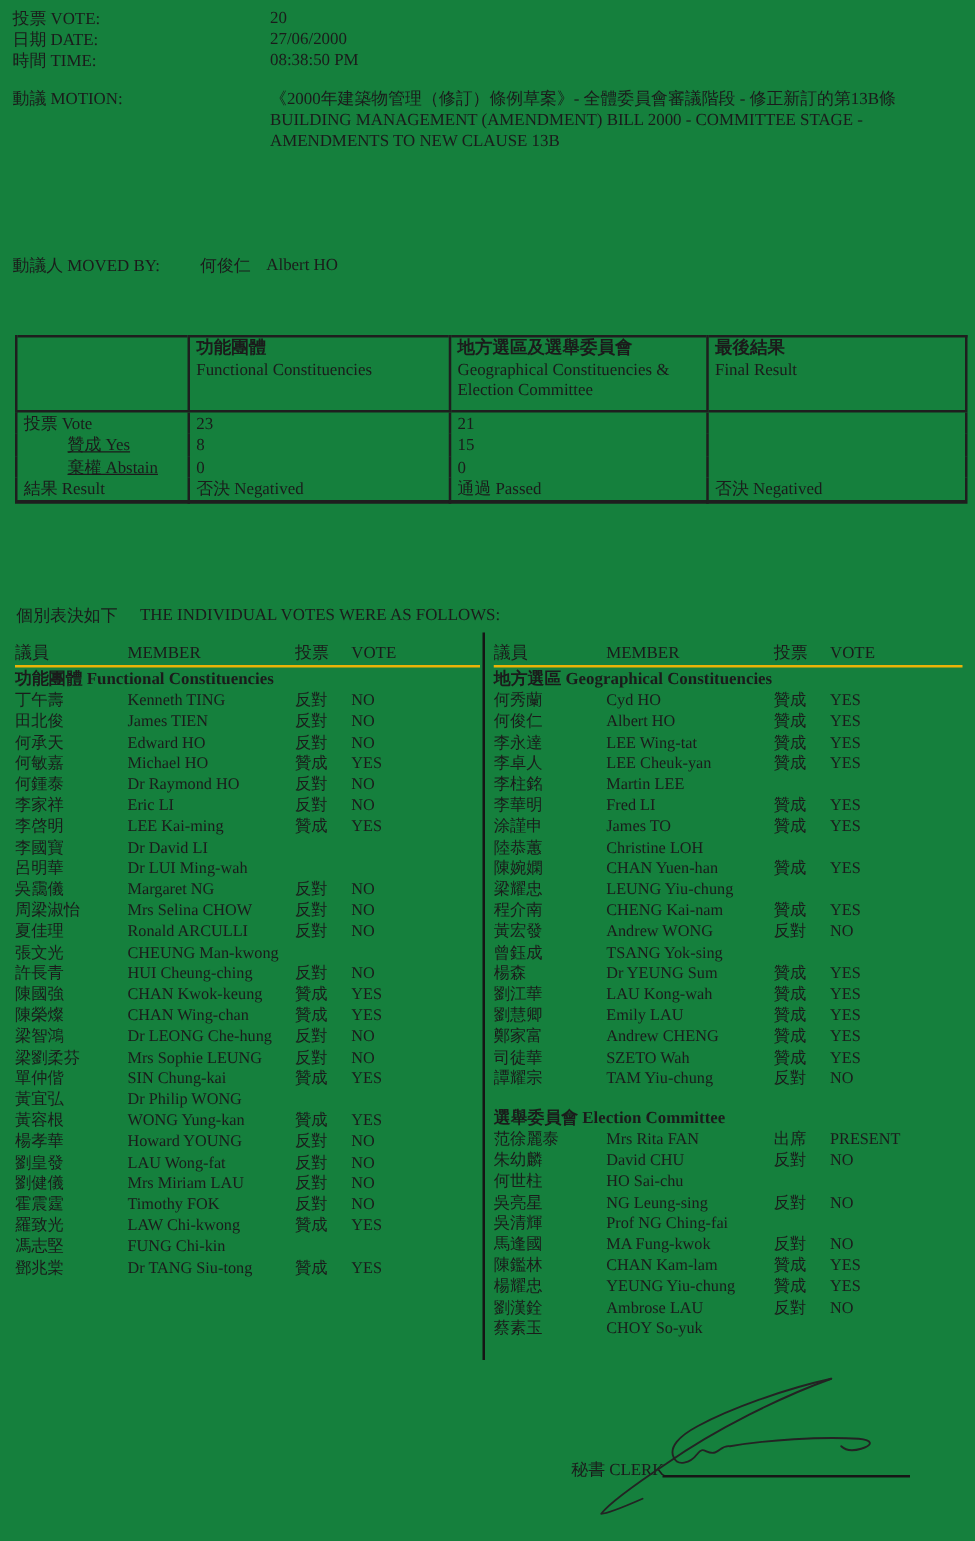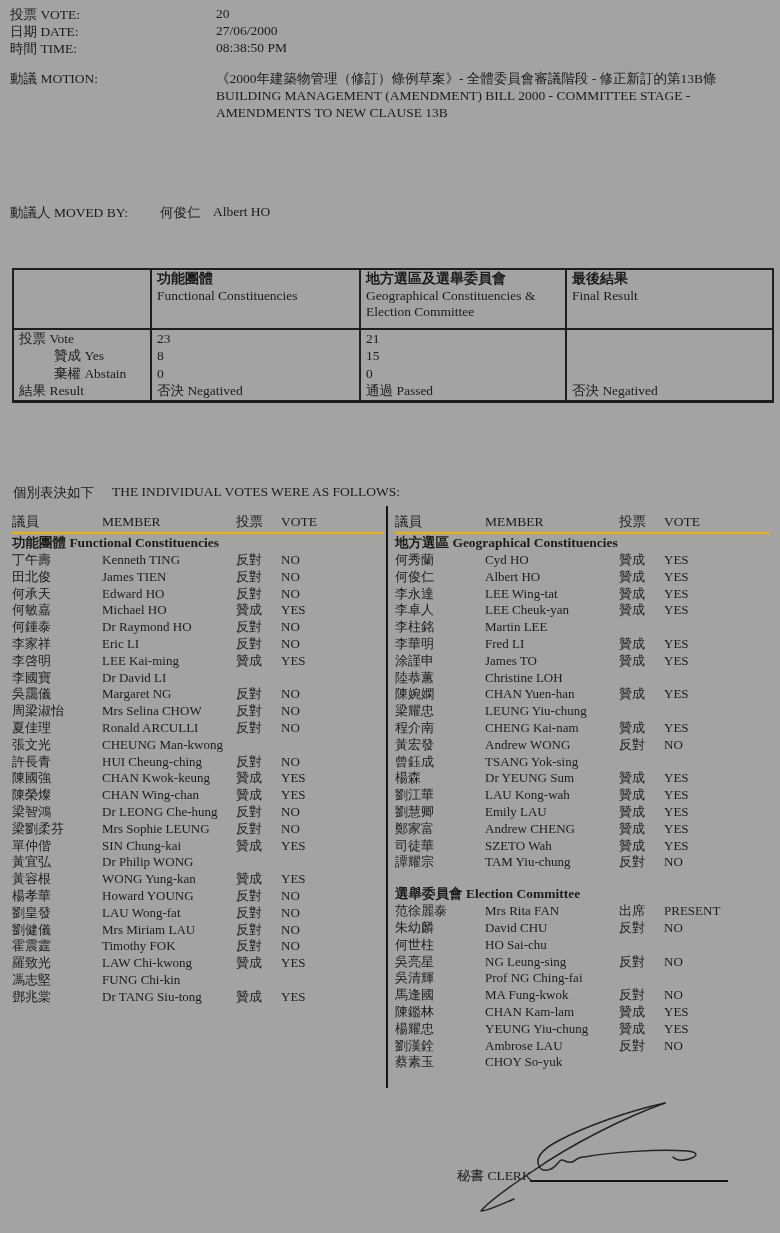--- a/index.html
+++ b/index.html
@@ -1,36 +1,36 @@
 <!DOCTYPE html>
 <html><head>
 <meta charset="utf-8">
 <style>
   * { margin:0; padding:0; box-sizing:border-box; }
   html,body { background:#e8e8e6; }
   .page {
     position:relative; width:780px; height:1233px; margin:0 auto;
-    background:#a3a3a3; color:#1b1b1b;
+    background:#15803d; color:#1b1b1b;
     font-family:"Liberation Serif","DejaVu Serif",serif;
     font-size:13.5px; overflow:hidden;
   }
   .abs { position:absolute; white-space:nowrap; }
   .motion-block div { line-height:17.2px; white-space:normal; }
   
   table.sum { position:absolute; left:12px; top:268px; width:760px;
     border-collapse:collapse; table-layout:fixed; }
   table.sum { border:2px solid #1e1e1e; border-bottom-width:3px; }
   table.sum th, table.sum td {
     border-left:2px solid #1e1e1e; text-align:left; vertical-align:top;
     font-weight:normal; padding:1px 5px; font-size:13.5px;
   }
   table.sum thead th { border-bottom:2px solid #1e1e1e; height:60px; line-height:16.5px; }
   .thzh { font-weight:bold; font-size:14px; }
   table.sum tbody td { height:17px; line-height:17.4px; padding:0 5px; }
-  td.ind { padding-left:40px !important; }
+  td.ind { padding-left:40px !important;text-decoration:underline; }
   
   .col { position:absolute; top:514px; }
   .colhead, .mrow { display:grid; grid-template-columns:90px 134px 45px auto; }
   .colhead { height:20px; line-height:15px; border-bottom:2px solid #eab308; }
   .sect { height:18px; line-height:17px; font-weight:bold; white-space:nowrap; }
   .mrow { height:16.8px; line-height:16.6px; font-size:13px; }
   .mrow span { overflow:hidden; white-space:nowrap; }
   .ec-block { margin-top:14px; }
   .vdivider { position:absolute; left:386px; top:506px; width:2px; height:582px; background:#151515; }
   .clerk-line { position:absolute; left:530px; top:1180px; width:198px; border-top:2px solid #161616; }
@@ -178,20 +178,26 @@
           <span>YES</span>
         </div>
 
         <div class="mrow">
           <span>李國寶</span>
           <span>Dr David LI</span>
           <span></span>
           <span></span>
         </div>
 
+        <div class="mrow">
+          <span>呂明華</span>
+          <span>Dr LUI Ming-wah</span>
+          <span></span>
+          <span></span>
+        </div>
 
         <div class="mrow">
           <span>吳靄儀</span>
           <span>Margaret NG</span>
           <span>反對</span>
           <span>NO</span>
         </div>
 
         <div class="mrow">
           <span>周梁淑怡</span>

